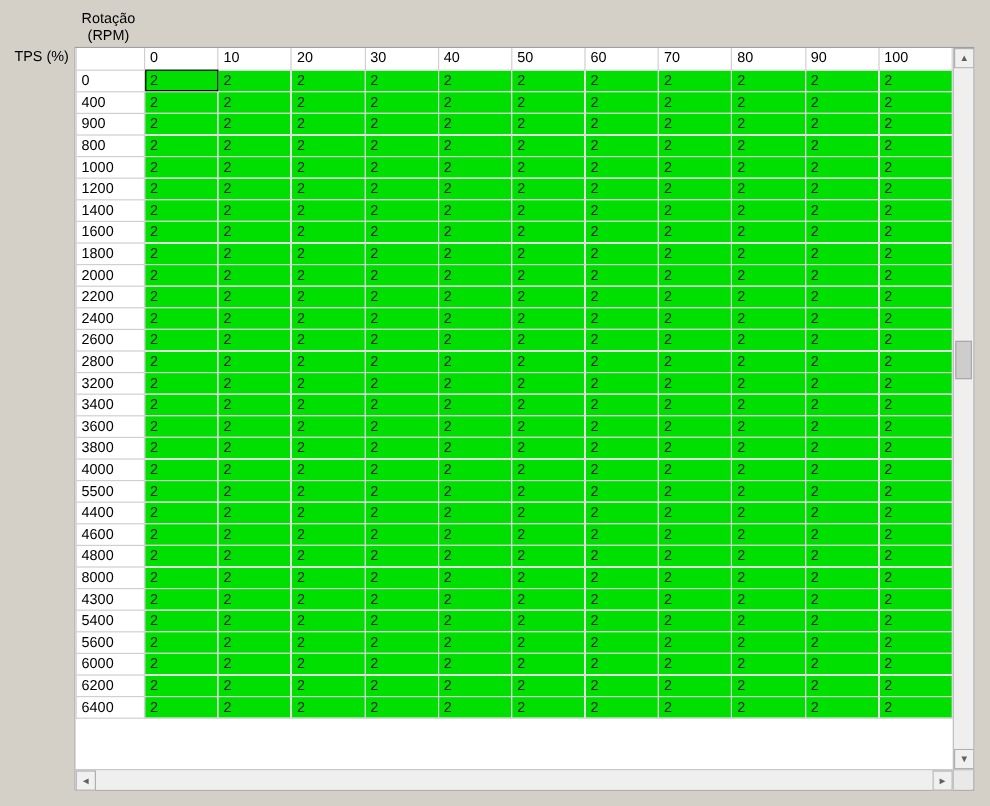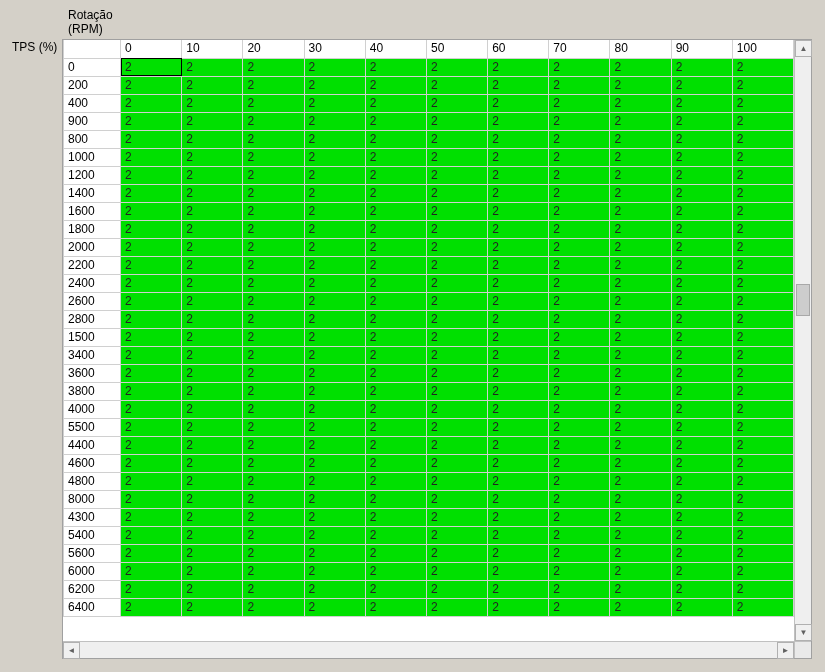--- a/index.html
+++ b/index.html
@@ -12,21 +12,21 @@
     overflow: hidden;
   }
   .outer {
     width: 825px; height: 672px;
     background: #d4d0c8;
     position: relative;
   }
   .rot-label {
     position: absolute;
     left: 68px; top: 8px;
-    text-align: left;
+    text-align: center;
     color: #000;
     line-height: 14px;
     font-size: 12px;
   }
   .tps-label {
     position: absolute;
     left: 12px; top: 40px;
     color: #000;
     font-size: 12px;
   }
@@ -186,34 +186,20 @@
               <td class="data-cell" style="background: rgb(0, 224, 0); color: rgb(34, 34, 34);">2</td>
               <td class="data-cell" style="background: rgb(0, 224, 0); color: rgb(34, 34, 34);">2</td>
               <td class="data-cell" style="background: rgb(0, 224, 0); color: rgb(34, 34, 34);">2</td>
               <td class="data-cell" style="background: rgb(0, 224, 0); color: rgb(34, 34, 34);">2</td>
               <td class="data-cell" style="background: rgb(0, 224, 0); color: rgb(34, 34, 34);">2</td>
               <td class="data-cell" style="background: rgb(0, 224, 0); color: rgb(34, 34, 34);">2</td>
               <td class="data-cell" style="background: rgb(0, 224, 0); color: rgb(34, 34, 34);">2</td>
               <td class="data-cell" style="background: rgb(0, 224, 0); color: rgb(34, 34, 34);">2</td>
             </tr>
             <tr>
-              <th>200</th>
-              <td class="data-cell" style="background: rgb(0, 224, 0); color: rgb(34, 34, 34);">2</td>
-              <td class="data-cell" style="background: rgb(0, 224, 0); color: rgb(34, 34, 34);">2</td>
-              <td class="data-cell" style="background: rgb(0, 224, 0); color: rgb(34, 34, 34);">2</td>
-              <td class="data-cell" style="background: rgb(0, 224, 0); color: rgb(34, 34, 34);">2</td>
-              <td class="data-cell" style="background: rgb(0, 224, 0); color: rgb(34, 34, 34);">2</td>
-              <td class="data-cell" style="background: rgb(0, 224, 0); color: rgb(34, 34, 34);">2</td>
-              <td class="data-cell" style="background: rgb(0, 224, 0); color: rgb(34, 34, 34);">2</td>
-              <td class="data-cell" style="background: rgb(0, 224, 0); color: rgb(34, 34, 34);">2</td>
-              <td class="data-cell" style="background: rgb(0, 224, 0); color: rgb(34, 34, 34);">2</td>
-              <td class="data-cell" style="background: rgb(0, 224, 0); color: rgb(34, 34, 34);">2</td>
-              <td class="data-cell" style="background: rgb(0, 224, 0); color: rgb(34, 34, 34);">2</td>
-            </tr>
-            <tr>
               <th>400</th>
               <td class="data-cell" style="background: rgb(0, 224, 0); color: rgb(34, 34, 34);">2</td>
               <td class="data-cell" style="background: rgb(0, 224, 0); color: rgb(34, 34, 34);">2</td>
               <td class="data-cell" style="background: rgb(0, 224, 0); color: rgb(34, 34, 34);">2</td>
               <td class="data-cell" style="background: rgb(0, 224, 0); color: rgb(34, 34, 34);">2</td>
               <td class="data-cell" style="background: rgb(0, 224, 0); color: rgb(34, 34, 34);">2</td>
               <td class="data-cell" style="background: rgb(0, 224, 0); color: rgb(34, 34, 34);">2</td>
               <td class="data-cell" style="background: rgb(0, 224, 0); color: rgb(34, 34, 34);">2</td>
               <td class="data-cell" style="background: rgb(0, 224, 0); color: rgb(34, 34, 34);">2</td>
               <td class="data-cell" style="background: rgb(0, 224, 0); color: rgb(34, 34, 34);">2</td>
@@ -382,21 +368,21 @@
               <td class="data-cell" style="background: rgb(0, 224, 0); color: rgb(34, 34, 34);">2</td>
               <td class="data-cell" style="background: rgb(0, 224, 0); color: rgb(34, 34, 34);">2</td>
               <td class="data-cell" style="background: rgb(0, 224, 0); color: rgb(34, 34, 34);">2</td>
               <td class="data-cell" style="background: rgb(0, 224, 0); color: rgb(34, 34, 34);">2</td>
               <td class="data-cell" style="background: rgb(0, 224, 0); color: rgb(34, 34, 34);">2</td>
               <td class="data-cell" style="background: rgb(0, 224, 0); color: rgb(34, 34, 34);">2</td>
               <td class="data-cell" style="background: rgb(0, 224, 0); color: rgb(34, 34, 34);">2</td>
               <td class="data-cell" style="background: rgb(0, 224, 0); color: rgb(34, 34, 34);">2</td>
             </tr>
             <tr>
-              <th>1500</th>
+              <th>3200</th>
               <td class="data-cell" style="background: rgb(0, 224, 0); color: rgb(34, 34, 34);">2</td>
               <td class="data-cell" style="background: rgb(0, 224, 0); color: rgb(34, 34, 34);">2</td>
               <td class="data-cell" style="background: rgb(0, 224, 0); color: rgb(34, 34, 34);">2</td>
               <td class="data-cell" style="background: rgb(0, 224, 0); color: rgb(34, 34, 34);">2</td>
               <td class="data-cell" style="background: rgb(0, 224, 0); color: rgb(34, 34, 34);">2</td>
               <td class="data-cell" style="background: rgb(0, 224, 0); color: rgb(34, 34, 34);">2</td>
               <td class="data-cell" style="background: rgb(0, 224, 0); color: rgb(34, 34, 34);">2</td>
               <td class="data-cell" style="background: rgb(0, 224, 0); color: rgb(34, 34, 34);">2</td>
               <td class="data-cell" style="background: rgb(0, 224, 0); color: rgb(34, 34, 34);">2</td>
               <td class="data-cell" style="background: rgb(0, 224, 0); color: rgb(34, 34, 34);">2</td>

